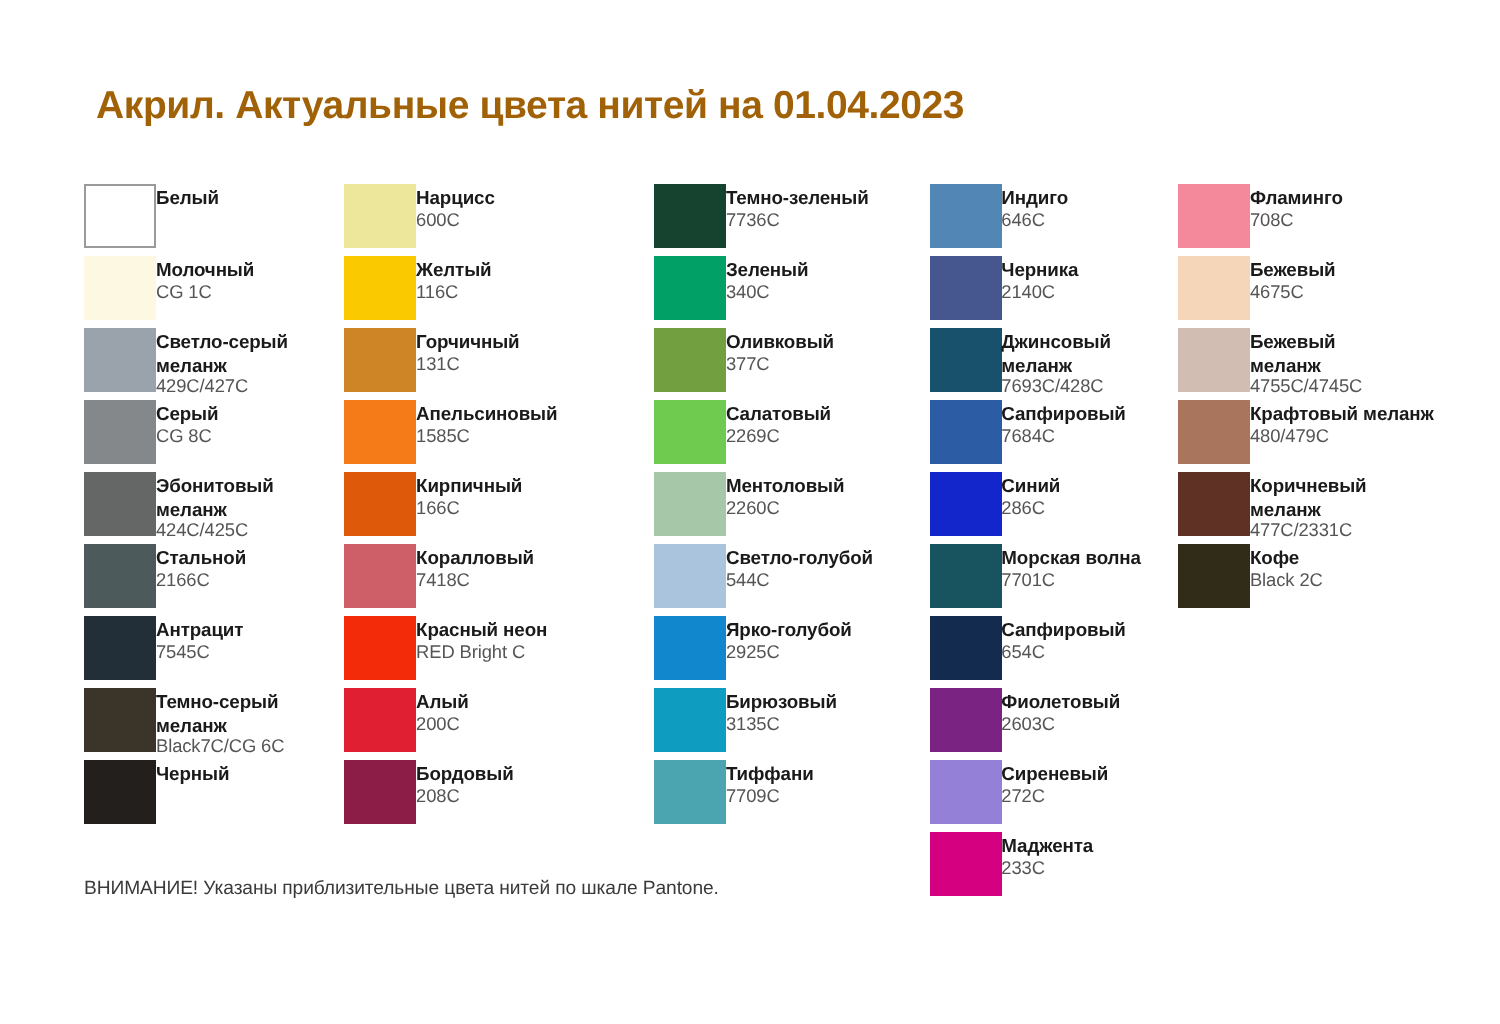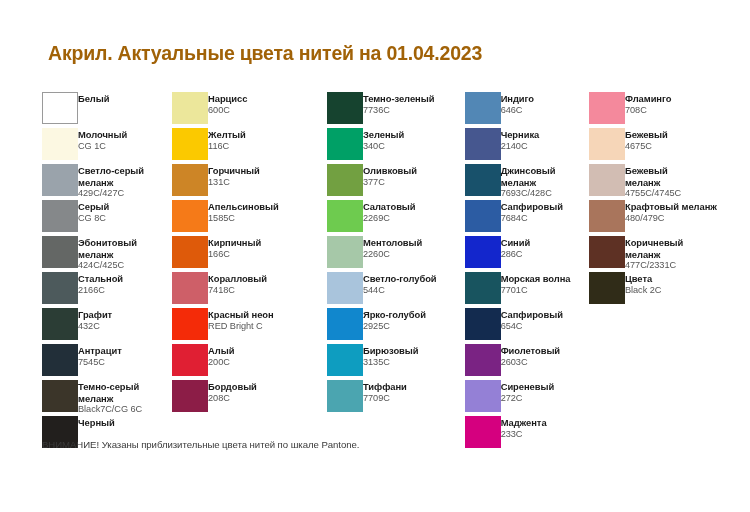--- a/index.html
+++ b/index.html
@@ -135,27 +135,20 @@
           </div>
         </div>
         <div class="swatch-row">
           <div class="swatch" style="background: rgb(77, 90, 92);"></div>
           <div class="labels">
             <div class="lbl-name">Стальной</div>
             <div class="lbl-code">2166C</div>
           </div>
         </div>
         <div class="swatch-row">
-          <div class="swatch" style="background: rgb(43, 61, 53);"></div>
-          <div class="labels">
-            <div class="lbl-name">Графит</div>
-            <div class="lbl-code">432C</div>
-          </div>
-        </div>
-        <div class="swatch-row">
           <div class="swatch" style="background: rgb(34, 47, 57);"></div>
           <div class="labels">
             <div class="lbl-name">Антрацит</div>
             <div class="lbl-code">7545C</div>
           </div>
         </div>
         <div class="swatch-row">
           <div class="swatch" style="background: rgb(59, 53, 41);"></div>
           <div class="labels">
             <div class="lbl-name">Темно-серый</div>
@@ -407,21 +400,21 @@
           <div class="swatch" style="background: rgb(94, 49, 36);"></div>
           <div class="labels">
             <div class="lbl-name">Коричневый</div>
             <div class="lbl-name">меланж</div>
             <div class="lbl-code">477C/2331C</div>
           </div>
         </div>
         <div class="swatch-row">
           <div class="swatch" style="background: rgb(48, 44, 24);"></div>
           <div class="labels">
-            <div class="lbl-name">Цвета</div>
+            <div class="lbl-name">Кофе</div>
             <div class="lbl-code">Black 2C</div>
           </div>
         </div>
       </div>
     </div>
 
   <div id="footer">
     <div class="foot-line">ВНИМАНИЕ! Указаны приблизительные цвета нитей по шкале Pantone.</div>
   </div>
 

